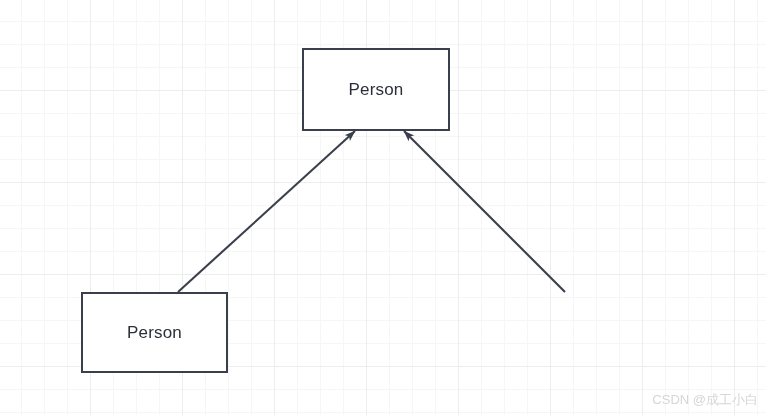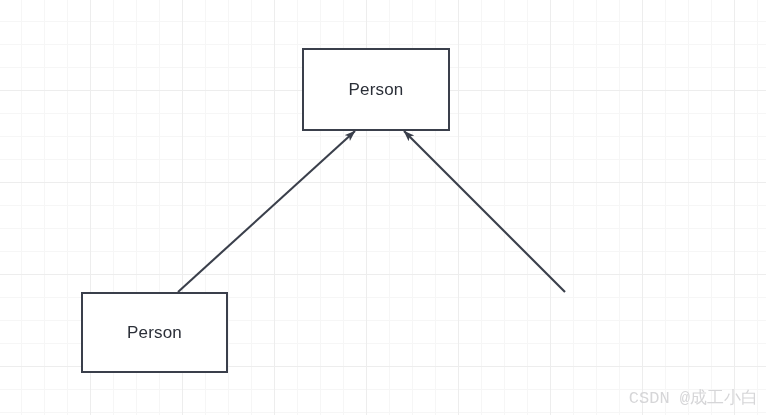--- a/index.html
+++ b/index.html
@@ -50,22 +50,22 @@
     white-space: nowrap;
   }
   #node-person  { left: 302px; top: 48px;  width: 148px; height: 83px; }
   #node-student { left: 81px;  top: 292px; width: 147px; height: 81px; }
   #node-teacher { left: 503px; top: 292px; width: 147px; height: 81px; }
 
   #watermark {
     position: absolute;
     right: 8px;
     bottom: 6px;
-    font-family: Liberation Mono, monospace;
-    font-size: 17px;
+    font-family: Liberation Sans, sans-serif;
+    font-size: 13px;
     color: #d6d6d8;
     white-space: nowrap;
     user-select: none;
     margin-left: 18px;
   }
 </style>
 </head>
 <body>
 
 <div id="canvas">

